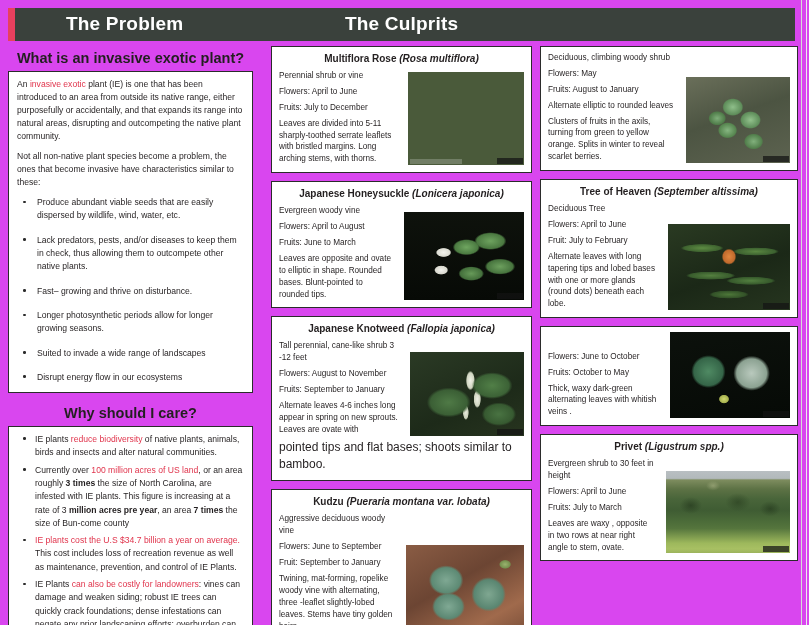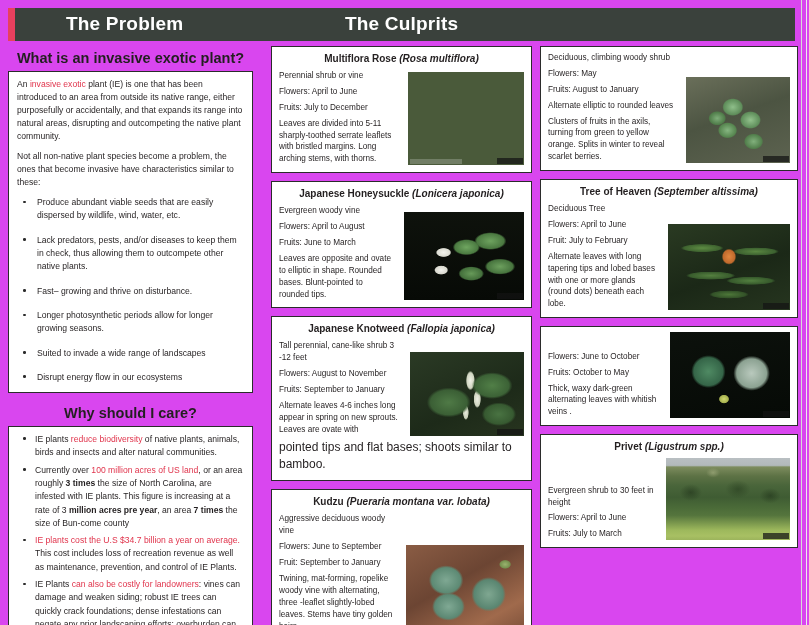--- a/index.html
+++ b/index.html
@@ -425,20 +425,21 @@
     <div class="card">
       <div class="card-title">
         <span>Privet</span>
         <i>(Ligustrum spp.)</i>
       </div>
       <div class="card-body">
         <div class="card-text">
           <p>Evergreen shrub to 30 feet in height</p>
           <p>Flowers: April to June</p>
           <p>Fruits: July to March</p>
+          <p>Leaves are waxy , opposite in two rows at near right angle to stem, ovate.</p>
         </div>
         <div class="photo ph-privet">
           <div class="stamp"></div>
         </div>
       </div>
     </div>
 
   </div>
 
 </div>

